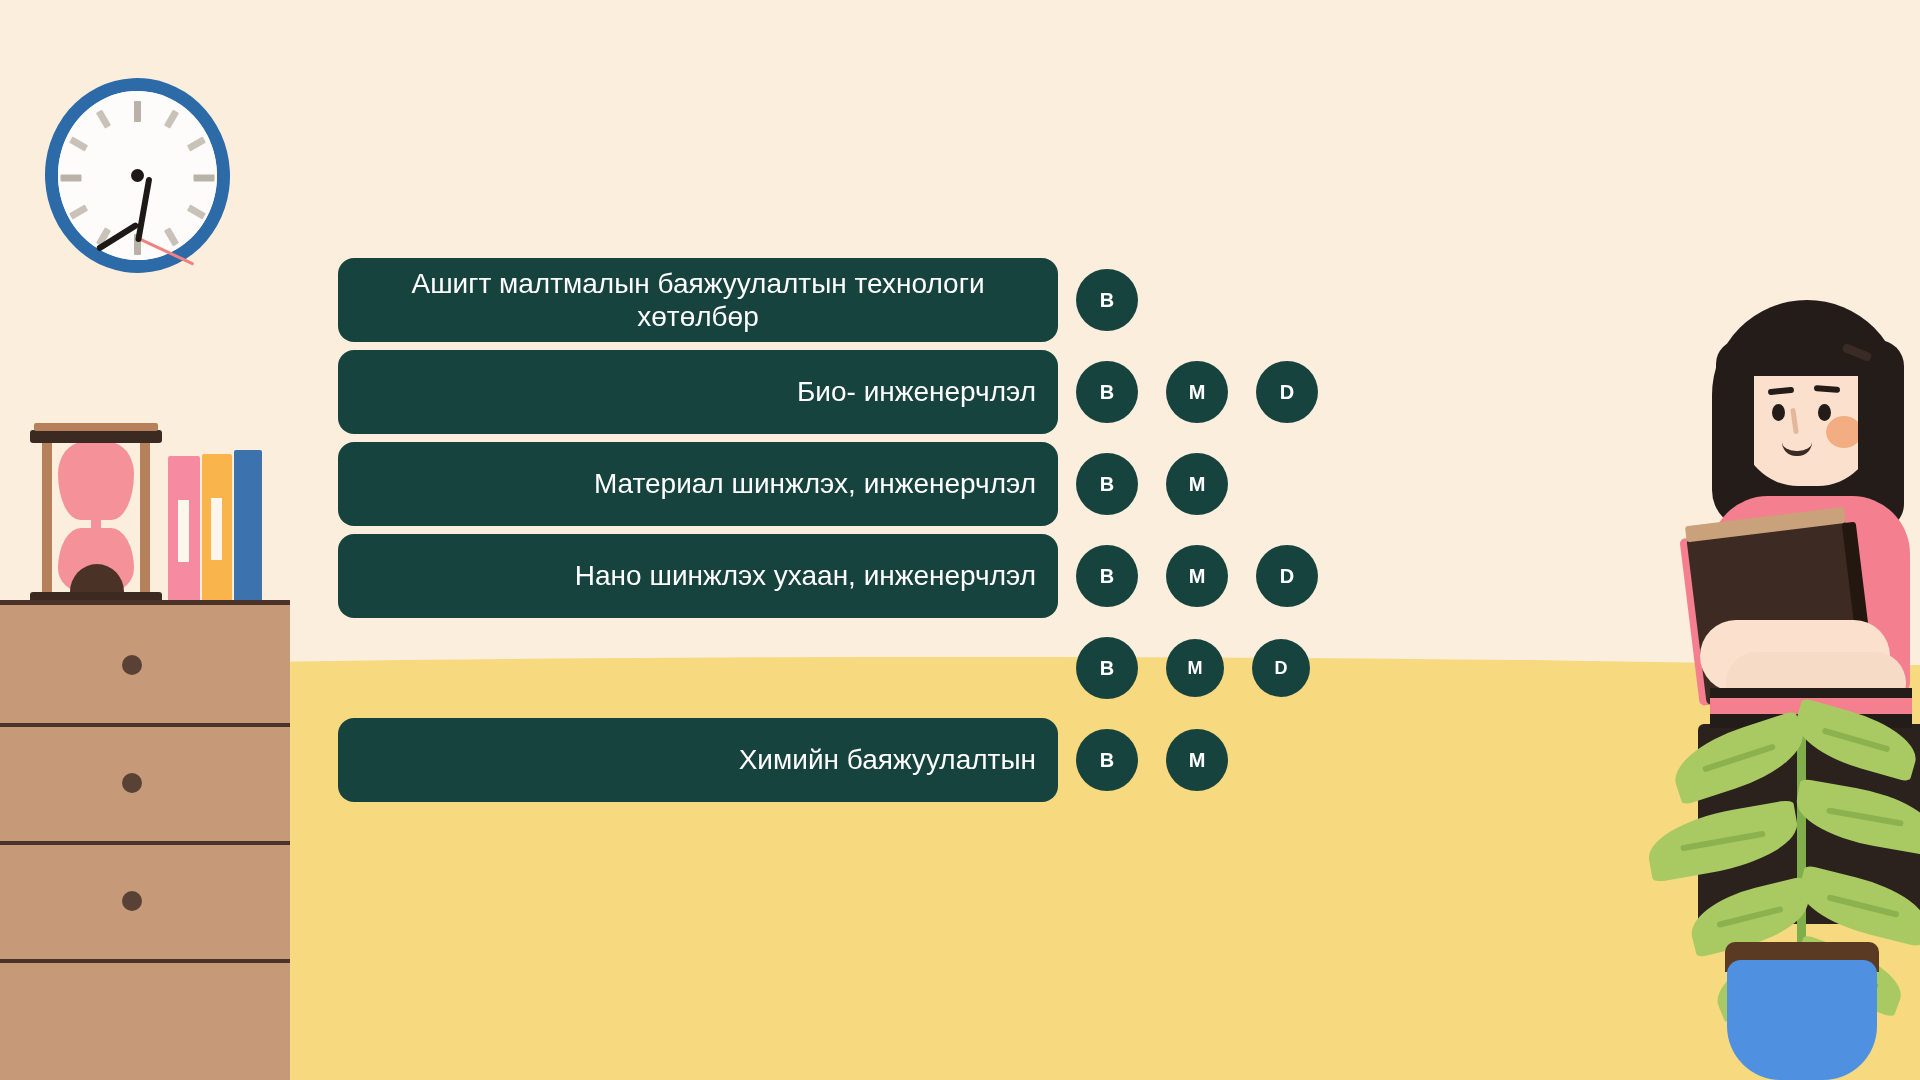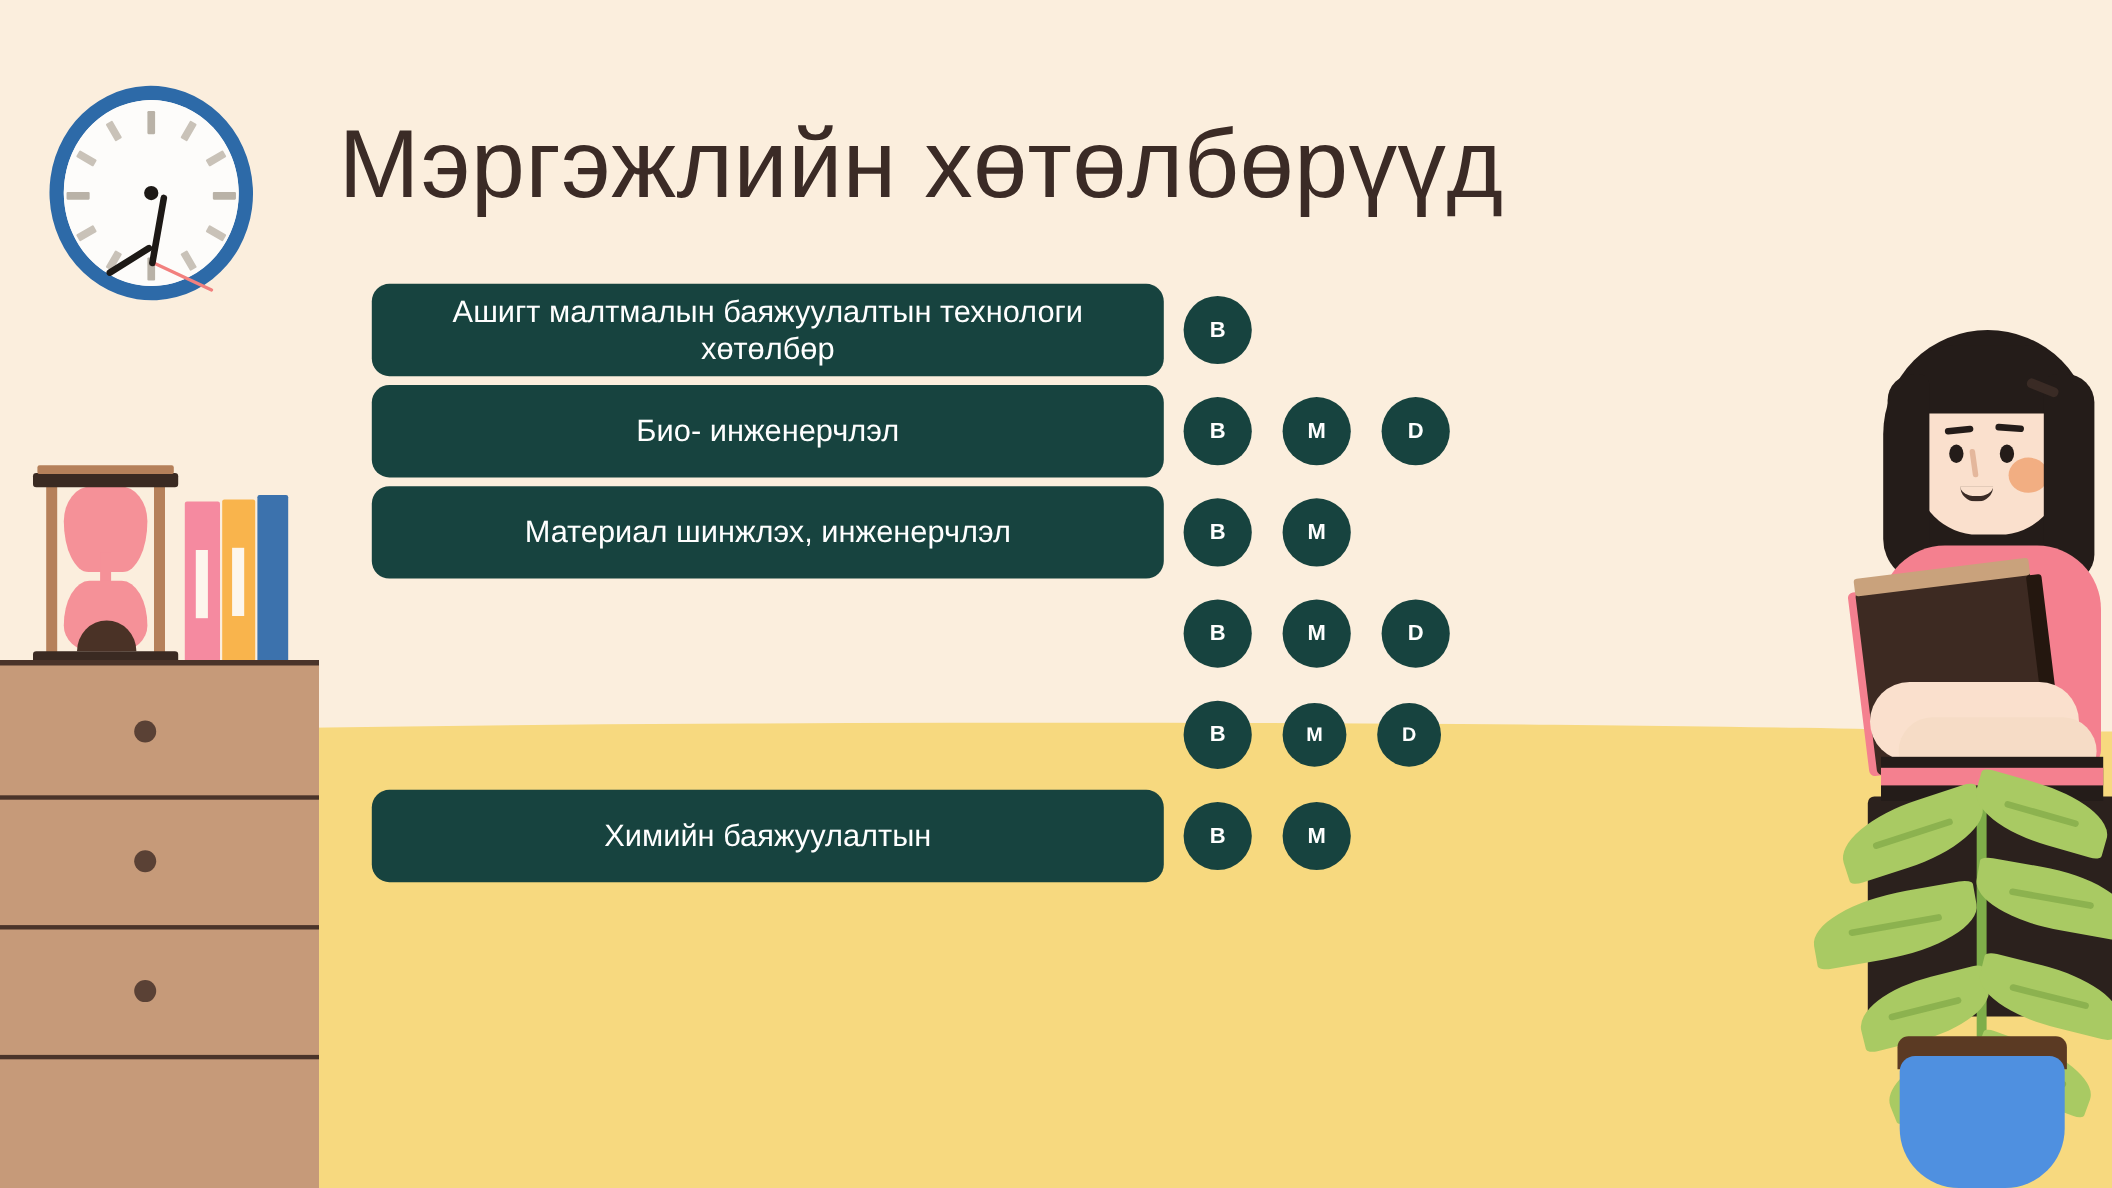--- a/index.html
+++ b/index.html
@@ -124,21 +124,21 @@
     position:absolute; left:308px; top:103px; width:1120px;
     font-size:88px; font-weight:400; letter-spacing:.5px;
     color:#3b2b26; line-height:1.05; white-space:nowrap;
   }
 
   .programs { position:absolute; left:338px; top:258px; width:1000px; }
   .prow { position:relative; height:84px; margin-bottom:8px; }
   .bar {
     position:absolute; left:0; top:0; width:720px; height:100%;
     background:#17433f; border-radius:16px;
-    display:flex; align-items:center; justify-content:center;
+    display:flex; align-items:center; justify-content:flex-end;
     padding:0 22px;
   }
   .bar-label {
     color:#ffffff; font-size:28px; line-height:1.18; text-align:center; font-weight:400;
   }
   .badges { position:absolute; left:738px; top:0; height:100%; display:flex; align-items:center; gap:28px; }
   .badge {
     width:62px; height:62px; border-radius:50%; background:#17433f;
     color:#ffffff; font-size:20px; font-weight:700;
     display:flex; align-items:center; justify-content:center;
@@ -240,21 +240,20 @@
     <div class="leaf" style="left:-18px;top:122px; width:152px; height:58px; transform:rotate(-10deg)"></div>
     <div class="leaf d" style="left:130px;top:100px; width:140px; height:54px; transform:rotate(10deg)"></div>
     <div class="leaf" style="left:24px; top:200px; width:122px; height:54px; transform:rotate(-14deg)"></div>
     <div class="leaf d" style="left:132px;top:190px; width:132px; height:52px; transform:rotate(14deg)"></div>
     <div class="leaf" style="left:48px; top:268px; width:104px; height:48px; transform:rotate(-22deg)"></div>
     <div class="leaf d" style="left:128px;top:262px; width:112px; height:48px; transform:rotate(20deg)"></div>
     <div class="pot-soil"></div>
     <div class="pot"></div>
   </div>
 
-  <h1 class="title">Мэргэжлийн хөтөлбөрүүд</h1>
 
   <div class="programs" id="programs">
       <div class="prow">
         <div class="bar">
           <div class="bar-label">Ашигт малтмалын баяжуулалтын технологи хөтөлбөр</div>
         </div>
         <div class="badges">
           <div class="badge">B</div>
         </div>
       </div>
@@ -271,20 +270,23 @@
       <div class="prow">
         <div class="bar">
           <div class="bar-label">Материал шинжлэх, инженерчлэл</div>
         </div>
         <div class="badges">
           <div class="badge">B</div>
           <div class="badge">M</div>
         </div>
       </div>
       <div class="prow">
+        <div class="bar">
+          <div class="bar-label">Нано шинжлэх ухаан, инженерчлэл</div>
+        </div>
         <div class="badges">
           <div class="badge">B</div>
           <div class="badge">M</div>
           <div class="badge">D</div>
         </div>
       </div>
       <div class="prow">
         <div class="badges">
           <div class="badge">B</div>
           <div class="badge sm">M</div>

